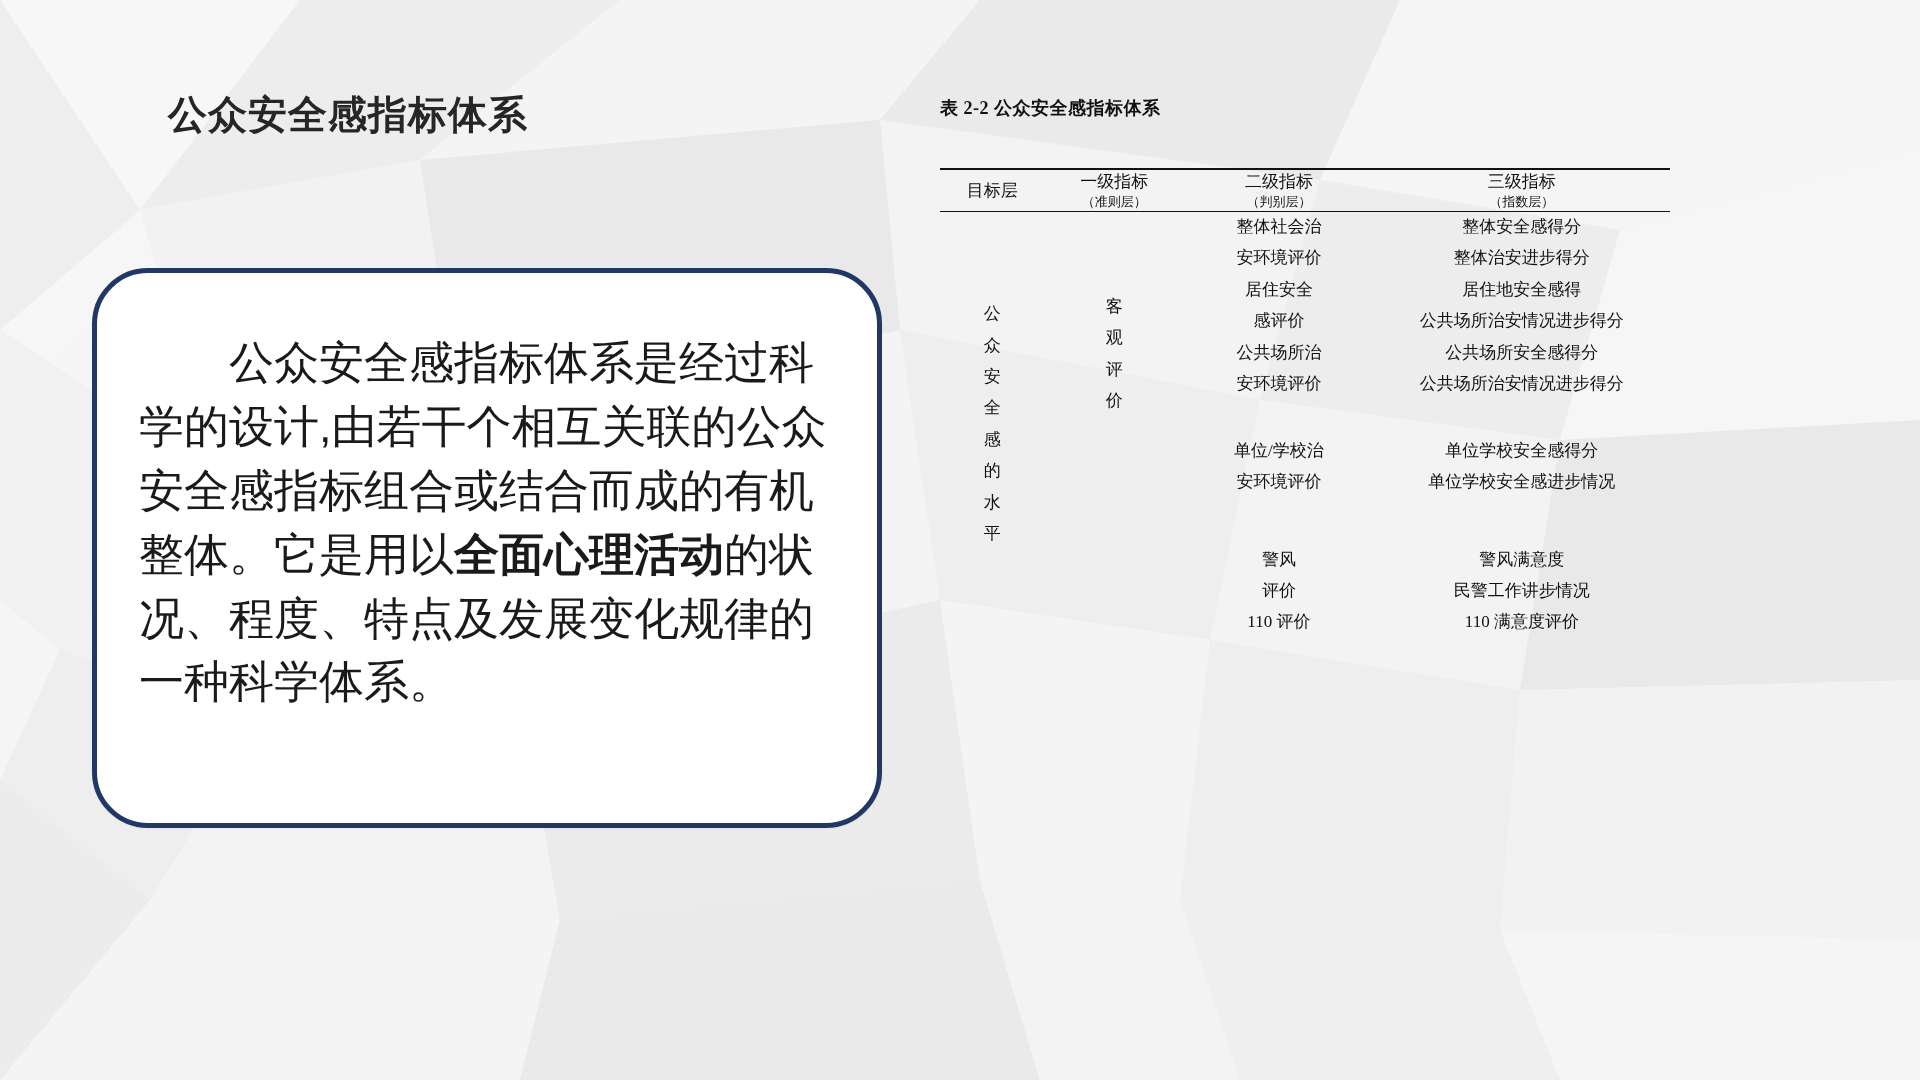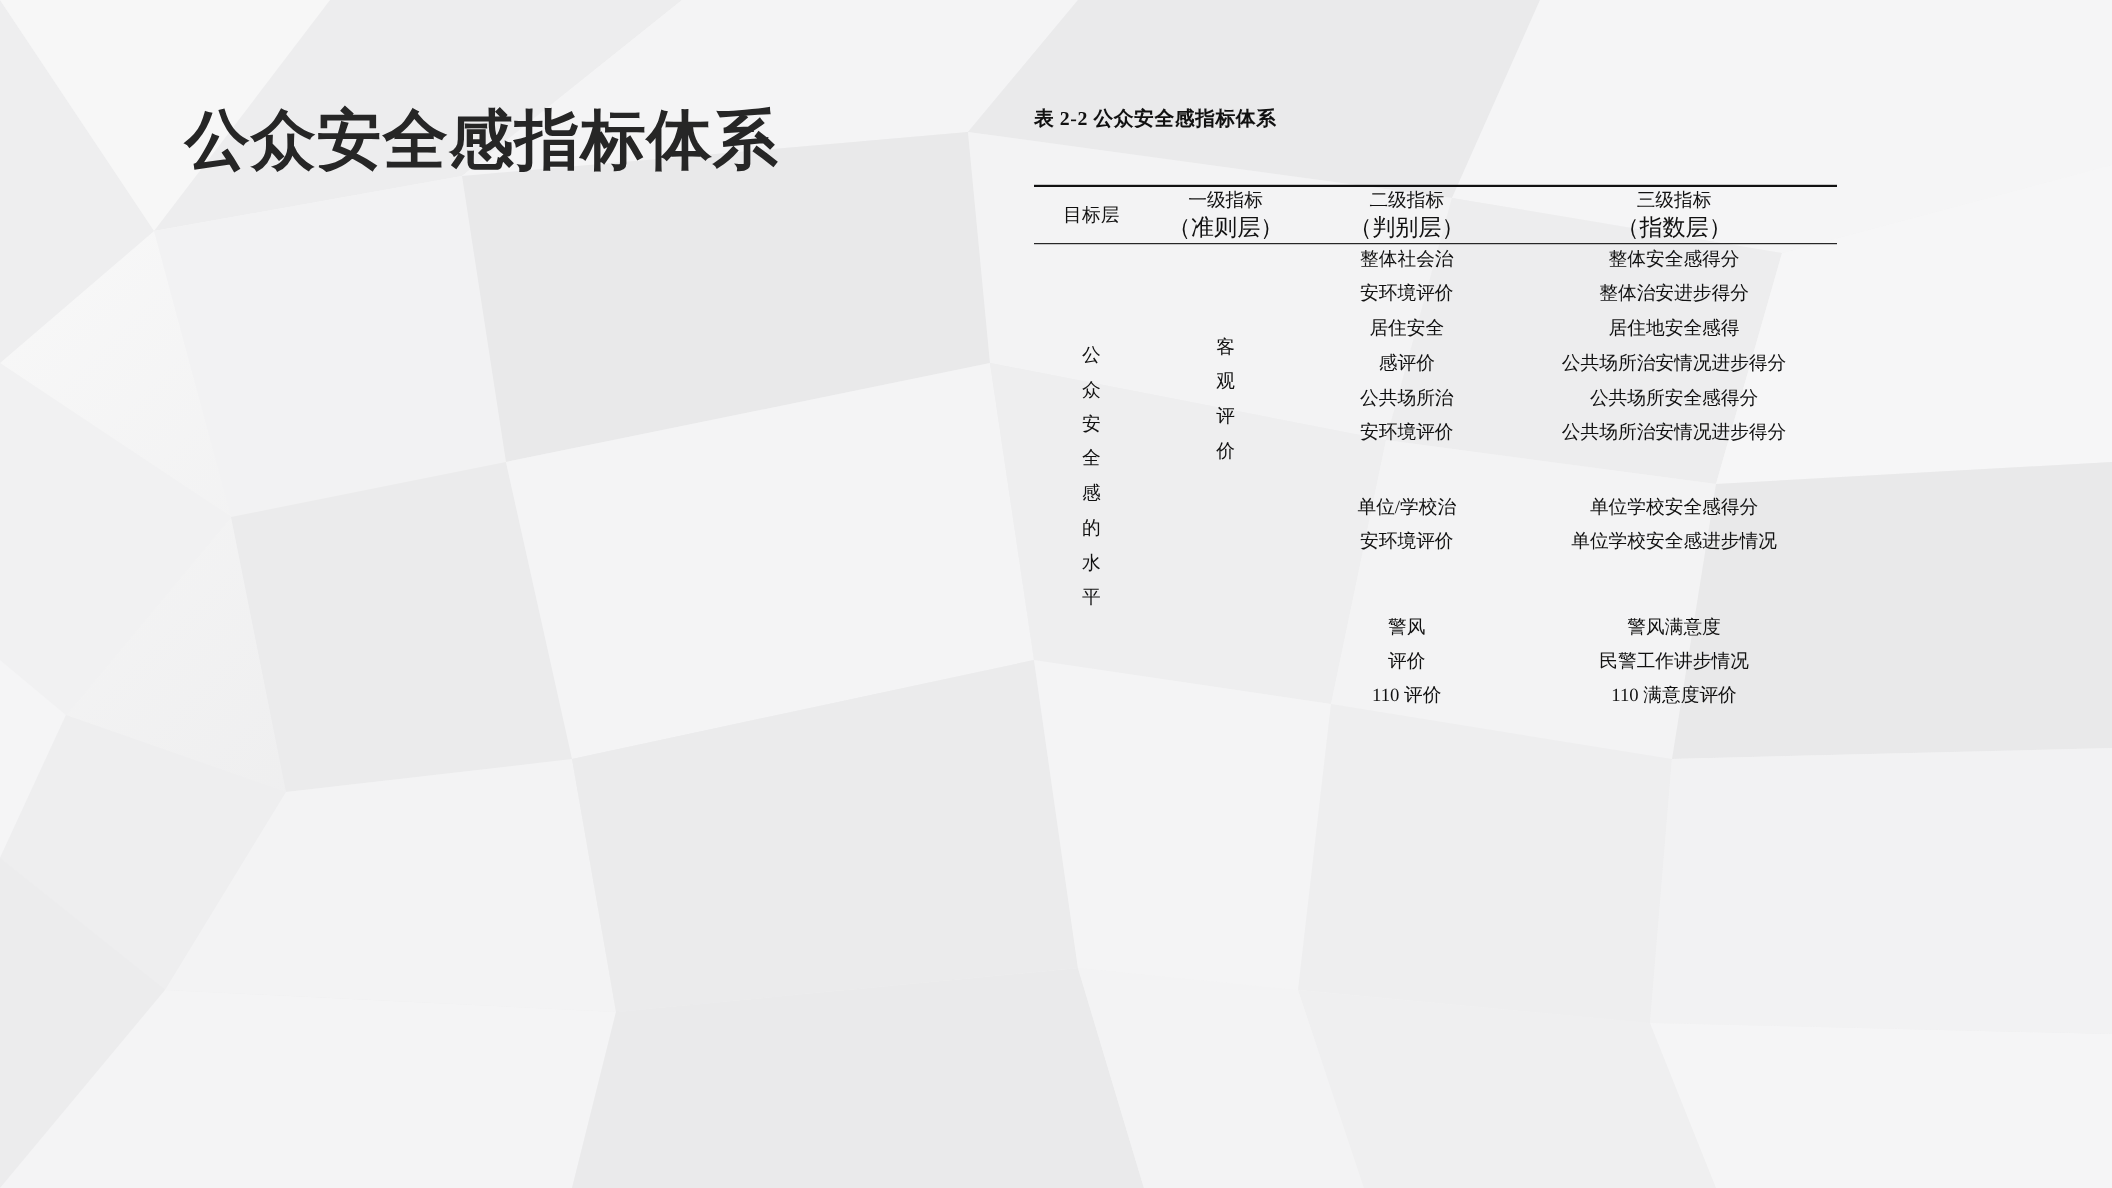--- a/index.html
+++ b/index.html
@@ -27,21 +27,21 @@
     inset: 0;
     width: 100%;
     height: 100%;
   }
 
   
   .title {
     position: absolute;
     left: 168px;
     top: 88px;
-    font-size: 59px;
+    font-size: 39px;
     font-weight: 700;
     letter-spacing: 1px;
     color: #262626;
     font-family: "Liberation Sans", sans-serif;
     white-space: nowrap;
   }
 
   .callout {
     position: absolute;
     left: 92px;
@@ -111,21 +111,21 @@
   .col-l1    { width: 118px; }
   .col-l2    { width: 160px; }
   .col-l3    { width: 250px; }
 
   .head-row td {
     padding: 14px 0 6px 0;
     font-size: 17px;
   }
   .head-row2 td {
     padding: 6px 0 18px 0;
-    font-size: 21px;
+    font-size: 13px;
   }
 
   .vert {
     font-size: 17px;
     line-height: 1.85;
     letter-spacing: 0;
   }
   .vert span { display: block; }
 
   .cellline {
@@ -177,20 +177,23 @@
     <polygon points="0,780 150,900 0,1080" fill="#ececed"></polygon>
     <polygon points="150,900 560,920 520,1080 0,1080" fill="#f4f4f5"></polygon>
     <polygon points="560,920 980,880 1040,1080 520,1080" fill="#eaeaeb"></polygon>
     <polygon points="980,880 1180,900 1240,1080 1040,1080" fill="#f3f3f4"></polygon>
     <polygon points="1180,900 1500,930 1560,1080 1240,1080" fill="#efeff0"></polygon>
     <polygon points="1500,930 1920,940 1920,1080 1560,1080" fill="#f5f5f6"></polygon>
   </svg>
 
   <div class="title">公众安全感指标体系</div>
 
+  <div class="callout">
+    <div class="callout-text"><span>公众安全感指标体系是经过科学的设计,由若干个相互关联的公众安全感指标组合或结合而成的有机整体。它是用以</span><b>全面心理活动</b><span>的状况、程度、特点及发展变化规律的一种科学体系。</span></div>
+  </div>
 
   <div class="table-wrap">
 
     <div class="table-caption">表 2-2 公众安全感指标体系</div>
 
     <div class="rule"></div>
 
     <table class="ind">
       <colgroup>
         <col class="col-goal">

